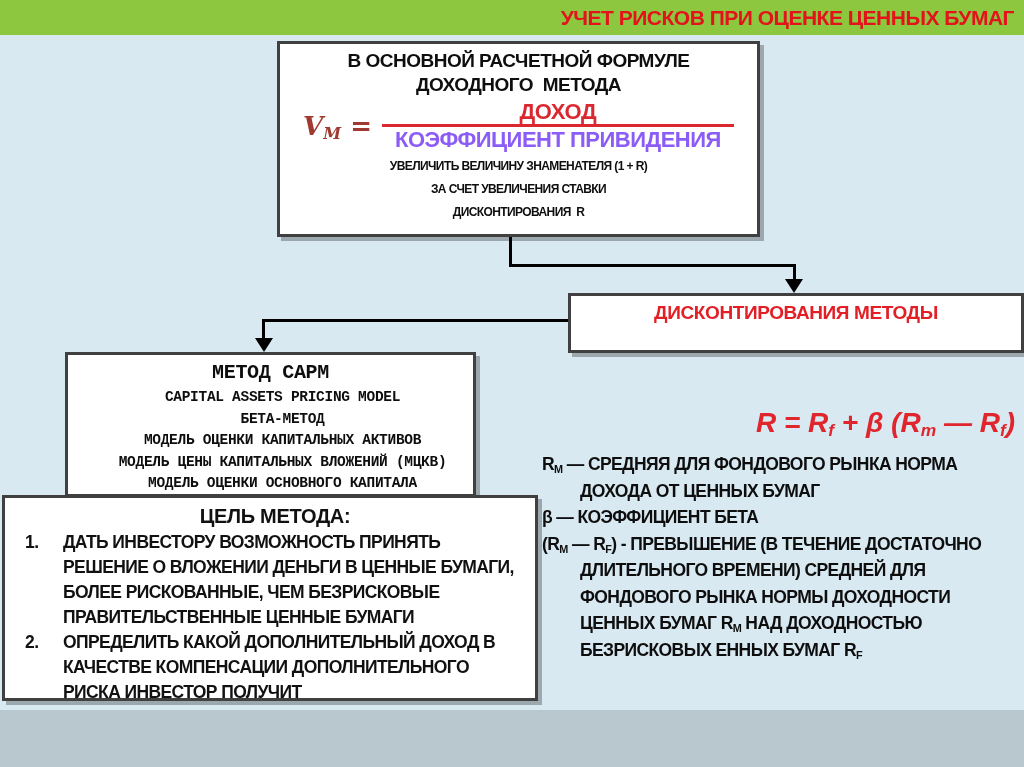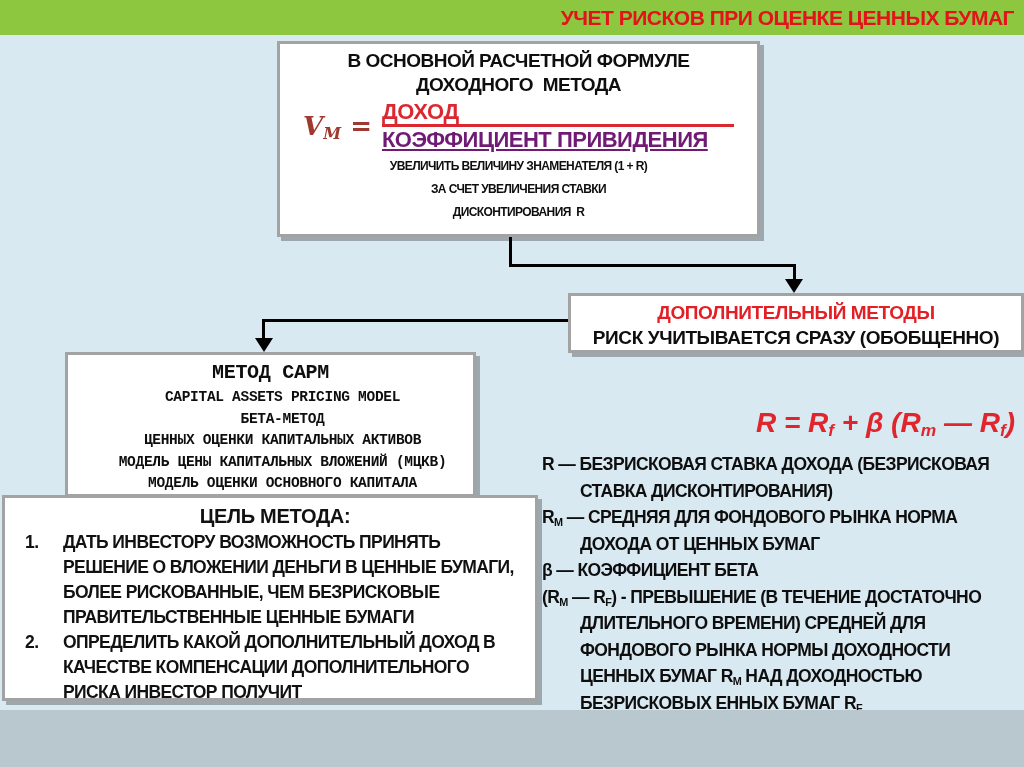--- a/index.html
+++ b/index.html
@@ -17,38 +17,38 @@
   .banner-title{
     position:absolute;right:10px;top:0;line-height:35px;
     font-size:21px;letter-spacing:-0.5px;color:#e3121b;white-space:pre;
   }
   .bottom-strip{
     position:absolute;left:0;top:759px;width:1024px;height:8px;
     background:#dcecd4;
   }
   
   .box{
-    position:absolute;background:#ffffff;border:3px solid #a3a3a3;
+    position:absolute;background:#ffffff;border:3px solid #404040;
     box-sizing:border-box;box-shadow:4px 4px 0 rgba(0,0,0,0.28);
   }
   .center{text-align:center;}
   .pre{white-space:pre;}
   sub{font-size:0.62em;vertical-align:-0.25em;line-height:0;}
   
   .formula-box{left:277px;top:41px;width:483px;height:196px;padding-top:5px;}
   .fb-title{font-size:19px;line-height:24px;letter-spacing:-0.5px;color:#0e0e0e;}
   .fb-row{display:flex;justify-content:center;align-items:center;gap:10px;margin-top:2px;}
   .fb-lhs{
     font-family:"DejaVu Serif",serif;font-style:italic;font-weight:bold;
     font-size:26px;color:#a03a31;white-space:pre;
   }
-  .frac{display:flex;flex-direction:column;align-items:flex-start;}
+  .frac{display:flex;flex-direction:column;align-items:center;}
   .frac-num{font-size:22px;line-height:25px;color:#db2730;letter-spacing:-0.3px;}
   .frac-bar{height:3px;background:#db2730;width:100%;min-width:352px;}
-  .frac-den{font-size:22px;line-height:25px;color:#701a75;letter-spacing:-0.5px;text-decoration:underline;}
+  .frac-den{font-size:22px;line-height:25px;color:#8b5cf6;letter-spacing:-0.5px;}
   .fb-note{font-size:12px;line-height:23px;letter-spacing:-0.6px;color:#0e0e0e;}
   .fb-note-wrap{margin-top:3px;}
   
   .agg-box{left:568px;top:293px;width:456px;height:60px;padding-top:4px;}
   .agg-line1{font-size:19px;line-height:25px;letter-spacing:-0.4px;color:#e31e25;}
   .agg-line2{font-size:19px;line-height:25px;letter-spacing:-0.4px;color:#0e0e0e;}
   
   .capm-box{left:65px;top:352px;width:411px;height:145px;padding-top:3px;font-family:Liberation Mono, monospace;}
   .capm-title{font-size:20px;line-height:29px;letter-spacing:-0.3px;color:#0e0e0e;}
   .capm-line{font-size:14.5px;line-height:21.5px;letter-spacing:-0.3px;color:#0e0e0e;padding-left:24px;}
@@ -106,30 +106,29 @@
   <div class="cline" style="left:509px;top:237px;width:3px;height:30px;"></div>
   <div class="cline" style="left:509px;top:264px;width:287px;height:3px;"></div>
   <div class="cline" style="left:793px;top:264px;width:3px;height:17px;"></div>
   <div class="arrow-down" style="left:785px;top:279px;"></div>
 
   <div class="cline" style="left:262px;top:319px;width:306px;height:3px;"></div>
   <div class="cline" style="left:262px;top:319px;width:3px;height:21px;"></div>
   <div class="arrow-down" style="left:255px;top:338px;"></div>
 
   <div class="box agg-box center">
-    <div class="agg-line1">ДОПОЛНИТЕЛЬНЫЙ МЕТОДЫ</div>
-    <div class="agg-line2">РИСК УЧИТЫВАЕТСЯ СРАЗУ (ОБОБЩЕННО)</div>
+    <div class="agg-line1">ДИСКОНТИРОВАНИЯ МЕТОДЫ</div>
   </div>
 
   <div class="box capm-box center">
     <div class="capm-title">МЕТОД CAPM</div>
     <div>
         <div class="capm-line">CAPITAL ASSETS PRICING MODEL</div>
         <div class="capm-line">БЕТА-МЕТОД</div>
-        <div class="capm-line">ЦЕННЫХ ОЦЕНКИ КАПИТАЛЬНЫХ АКТИВОВ</div>
+        <div class="capm-line">МОДЕЛЬ ОЦЕНКИ КАПИТАЛЬНЫХ АКТИВОВ</div>
         <div class="capm-line">МОДЕЛЬ ЦЕНЫ КАПИТАЛЬНЫХ ВЛОЖЕНИЙ (МЦКВ)</div>
         <div class="capm-line">МОДЕЛЬ ОЦЕНКИ ОСНОВНОГО КАПИТАЛА</div>
       </div>
   </div>
 
   <div class="box goal-box">
     <div class="goal-title center">ЦЕЛЬ МЕТОДА:</div>
     <div>
         <div class="goal-item">
           <span class="num">1.</span>
@@ -138,21 +137,20 @@
         <div class="goal-item">
           <span class="num">2.</span>
           <span class="txt">ОПРЕДЕЛИТЬ КАКОЙ ДОПОЛНИТЕЛЬНЫЙ ДОХОД В КАЧЕСТВЕ КОМПЕНСАЦИИ ДОПОЛНИТЕЛЬНОГО РИСКА  ИНВЕСТОР ПОЛУЧИТ</span>
         </div>
       </div>
   </div>
 
   <div class="capm-formula">R = R<sub>f</sub> + β (R<sub>m</sub> — R<sub>f</sub>)</div>
 
   <div class="defs">
-      <div class="def-entry">R — БЕЗРИСКОВАЯ СТАВКА ДОХОДА (БЕЗРИСКОВАЯ СТАВКА ДИСКОНТИРОВАНИЯ)</div>
       <div class="def-entry">R<sub>M</sub> — СРЕДНЯЯ ДЛЯ ФОНДОВОГО РЫНКА  НОРМА ДОХОДА ОТ ЦЕННЫХ БУМАГ</div>
       <div class="def-entry">β — КОЭФФИЦИЕНТ БЕТА</div>
       <div class="def-entry">(R<sub>M</sub> — R<sub>F</sub>) - ПРЕВЫШЕНИЕ (В ТЕЧЕНИЕ ДОСТАТОЧНО ДЛИТЕЛЬНОГО ВРЕМЕНИ) СРЕДНЕЙ ДЛЯ ФОНДОВОГО РЫНКА НОРМЫ ДОХОДНОСТИ ЦЕННЫХ БУМАГ R<sub>M</sub> НАД ДОХОДНОСТЬЮ БЕЗРИСКОВЫХ ЕННЫХ БУМАГ R<sub>F</sub></div>
     </div>
 
   <div class="bottom-strip"></div>
 
 </div>
 
 </body></html>

